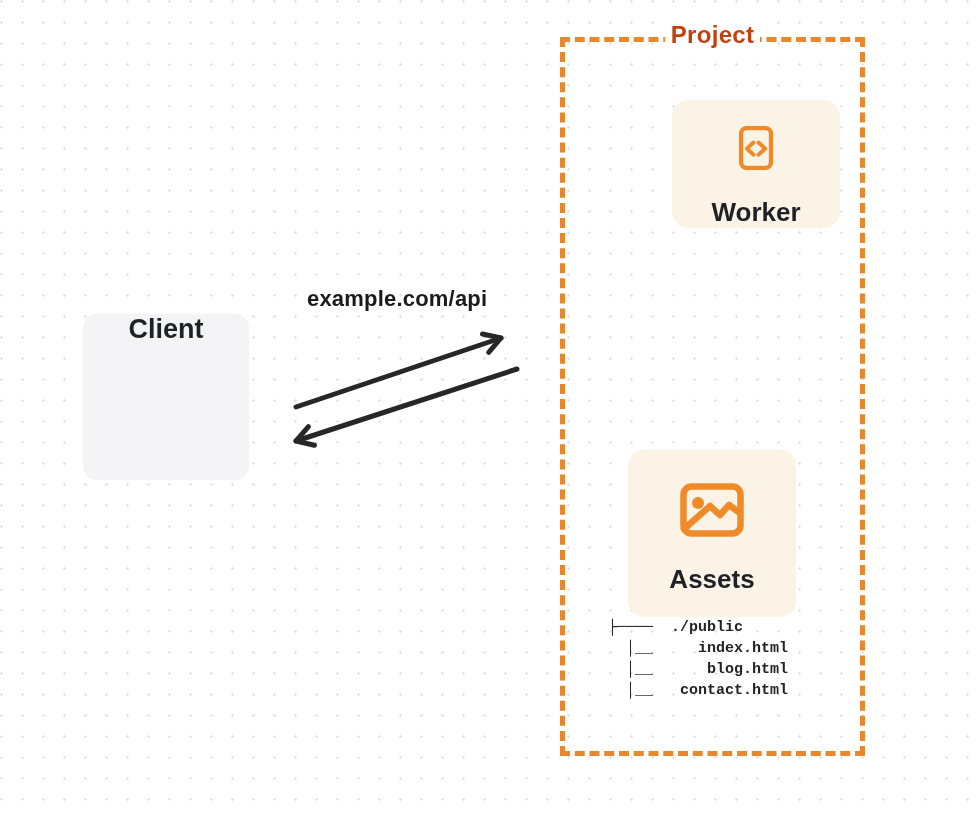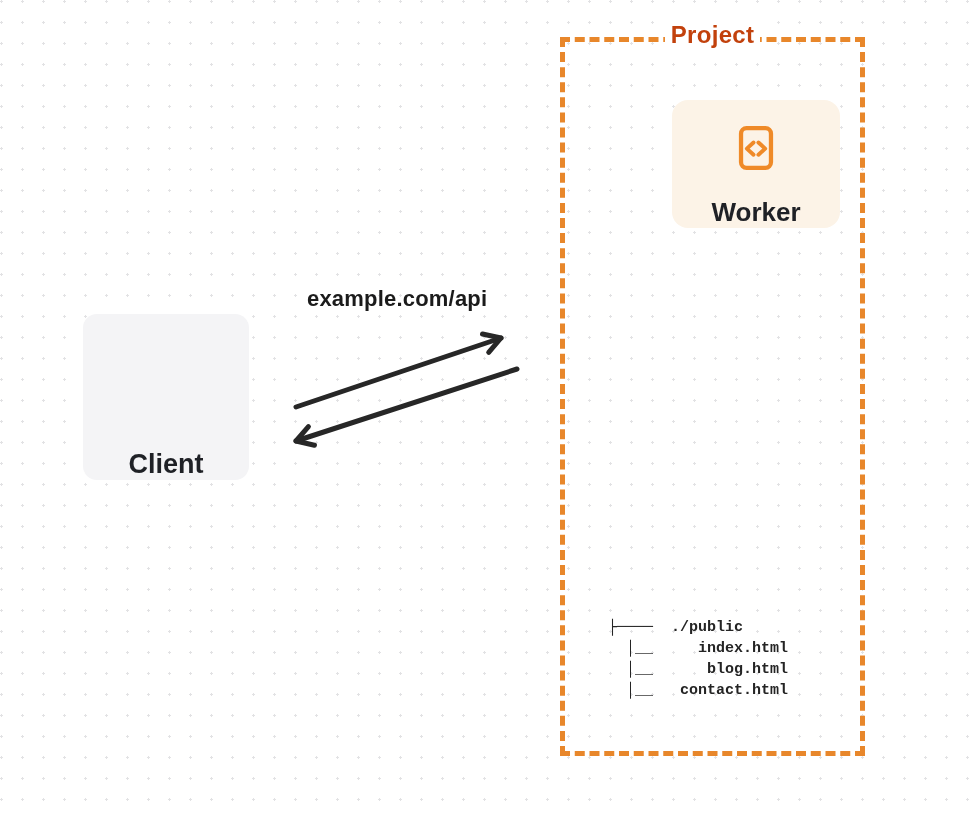--- a/index.html
+++ b/index.html
@@ -35,21 +35,21 @@
   }
   .client-box {
     position: absolute;
     left: 83px;
     top: 314px;
     width: 166px;
     height: 166px;
     background: #F4F4F6;
     border-radius: 14px;
     display: flex;
-    align-items: flex-end;
+    align-items: flex-start;
     justify-content: center;
   }
   .client-box .box-label {
     font-size: 27px;
     font-weight: 700;
     color: #1f2126;
   }
   .project-box {
     position: absolute;
     left: 560px;
@@ -147,20 +147,28 @@
 
     <div class="node node-worker">
       <svg class="node-icon" width="52" height="68" viewBox="0 0 56 72" xmlns="http://www.w3.org/2000/svg" fill="none">
         <rect x="3.5" y="3.5" width="49" height="65" rx="9" stroke="#EF8A28" stroke-width="7"></rect>
         <path d="M24 27 L13 37 L24 47" stroke="#EF8A28" stroke-width="6.5" stroke-linecap="round" stroke-linejoin="round"></path>
         <path d="M32 27 L43 37 L32 47" stroke="#EF8A28" stroke-width="6.5" stroke-linecap="round" stroke-linejoin="round"></path>
       </svg>
       <div class="node-label">Worker</div>
     </div>
 
+    <div class="node node-assets">
+      <svg class="node-icon" width="64" height="54" viewBox="0 0 64 54" xmlns="http://www.w3.org/2000/svg" fill="none">
+        <rect x="3.5" y="3.5" width="57" height="47" rx="8" stroke="#EF8A28" stroke-width="6.5"></rect>
+        <circle cx="18" cy="20" r="6" fill="#EF8A28"></circle>
+        <path d="M4 46 L30 23 L40 32 L49 22 L60 30" stroke="#EF8A28" stroke-width="6.5" stroke-linecap="round" stroke-linejoin="round"></path>
+      </svg>
+      <div class="node-label">Assets</div>
+    </div>
 
     <pre class="file-tree">├────  ./public
   │__     index.html
   │__      blog.html
   │__   contact.html</pre>
 
   </div>
 
 </div>
 

